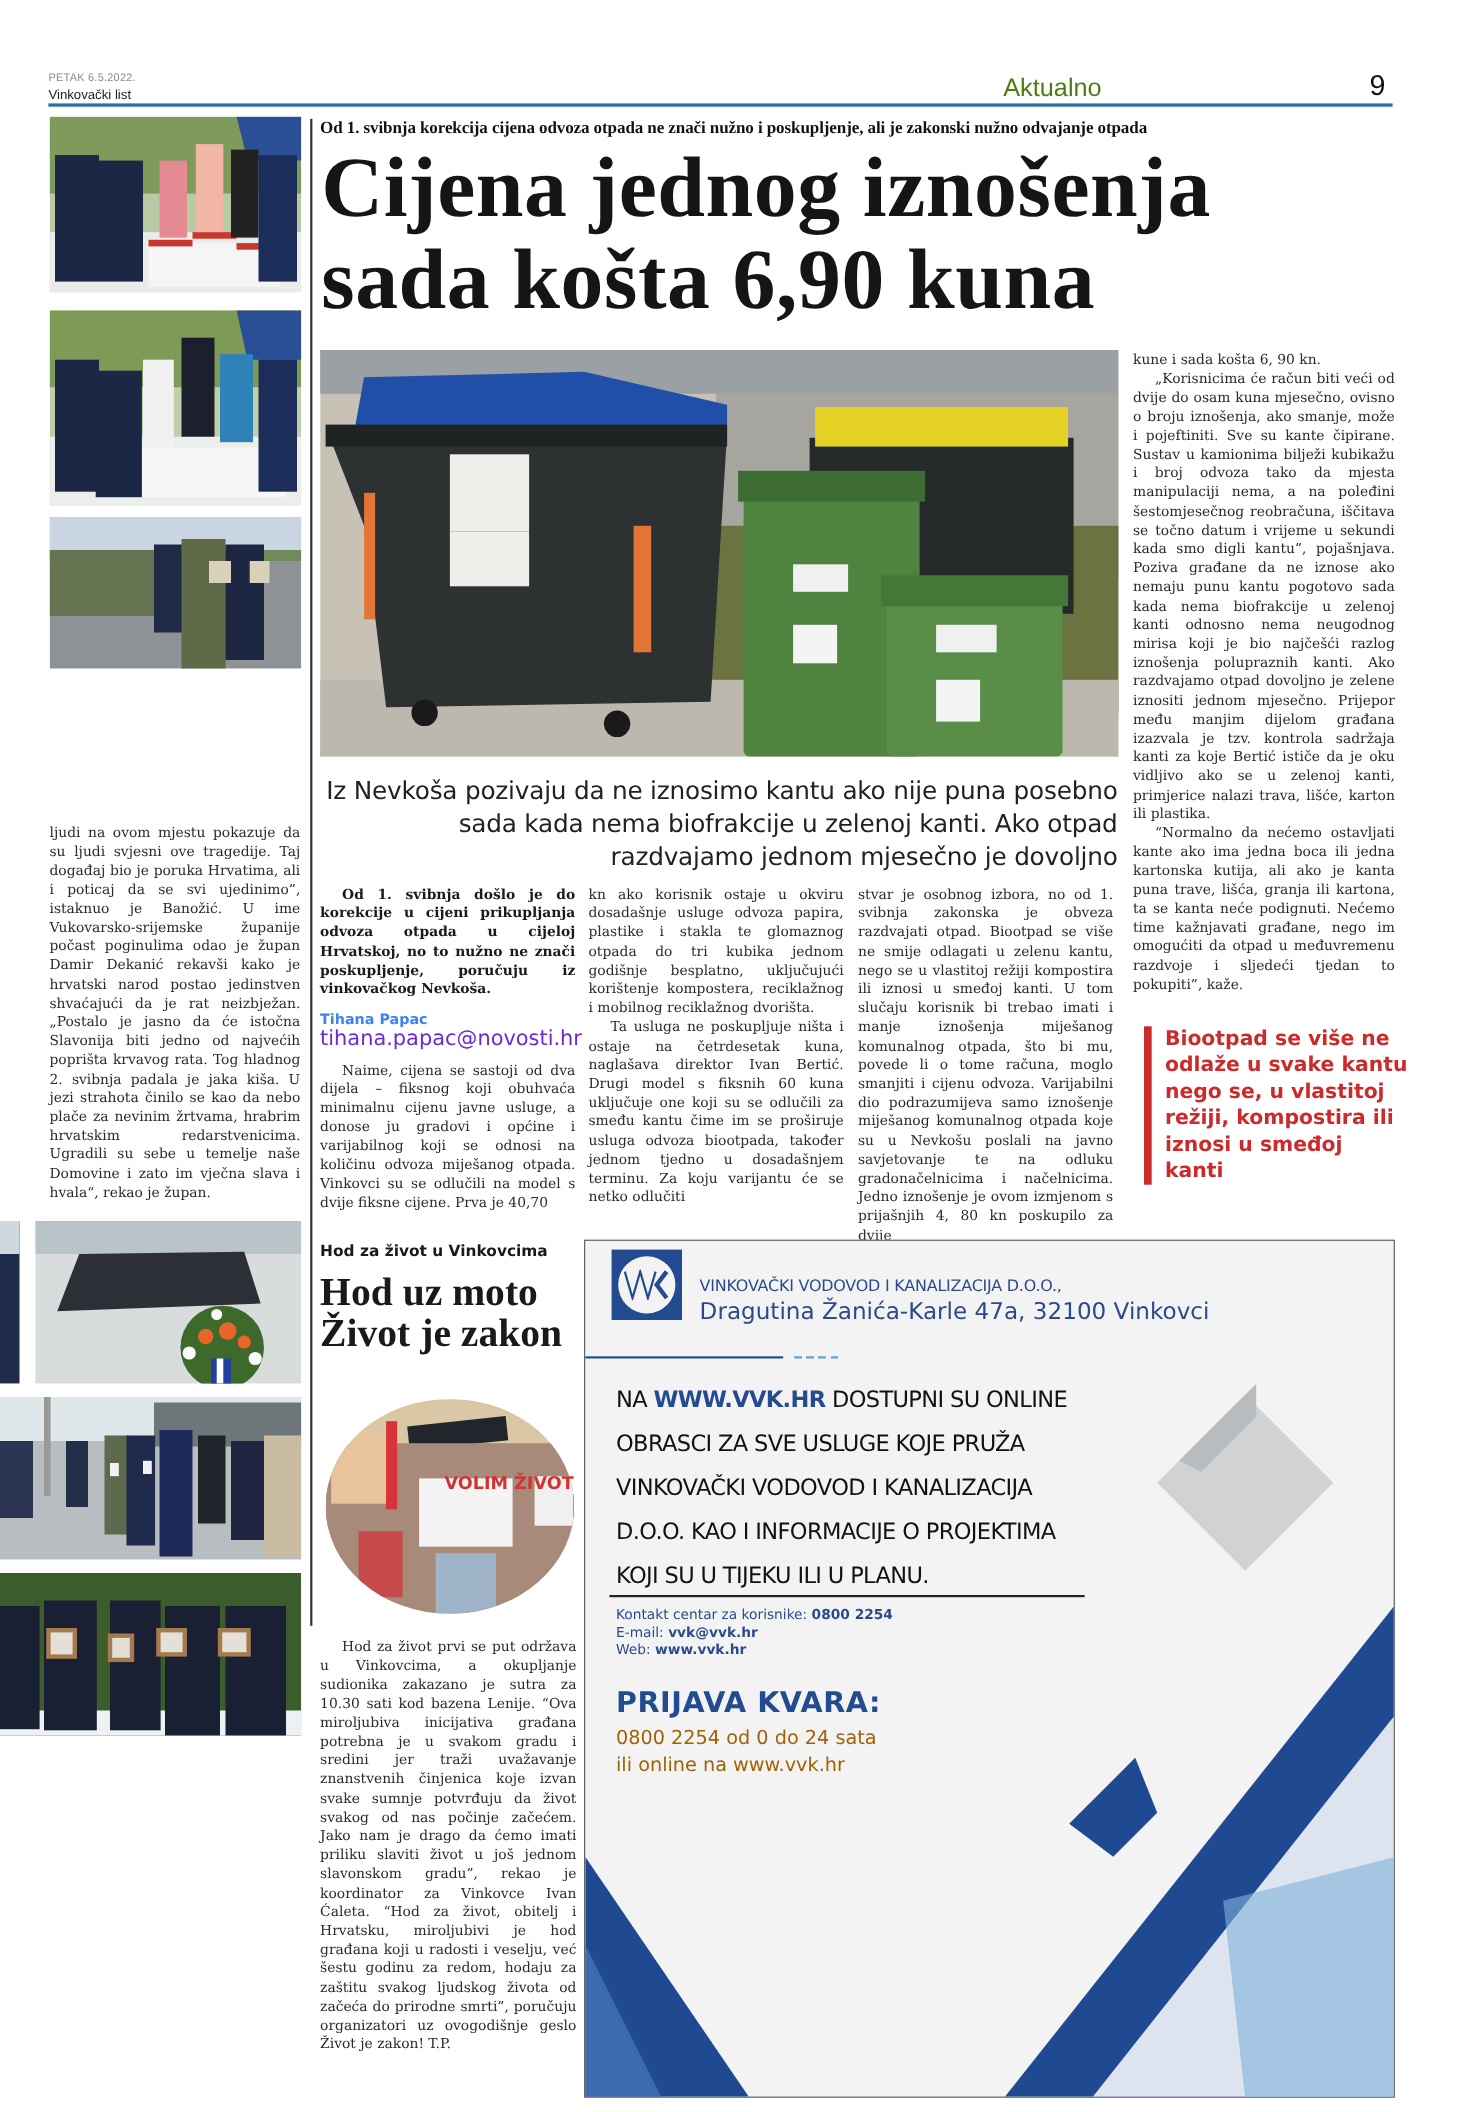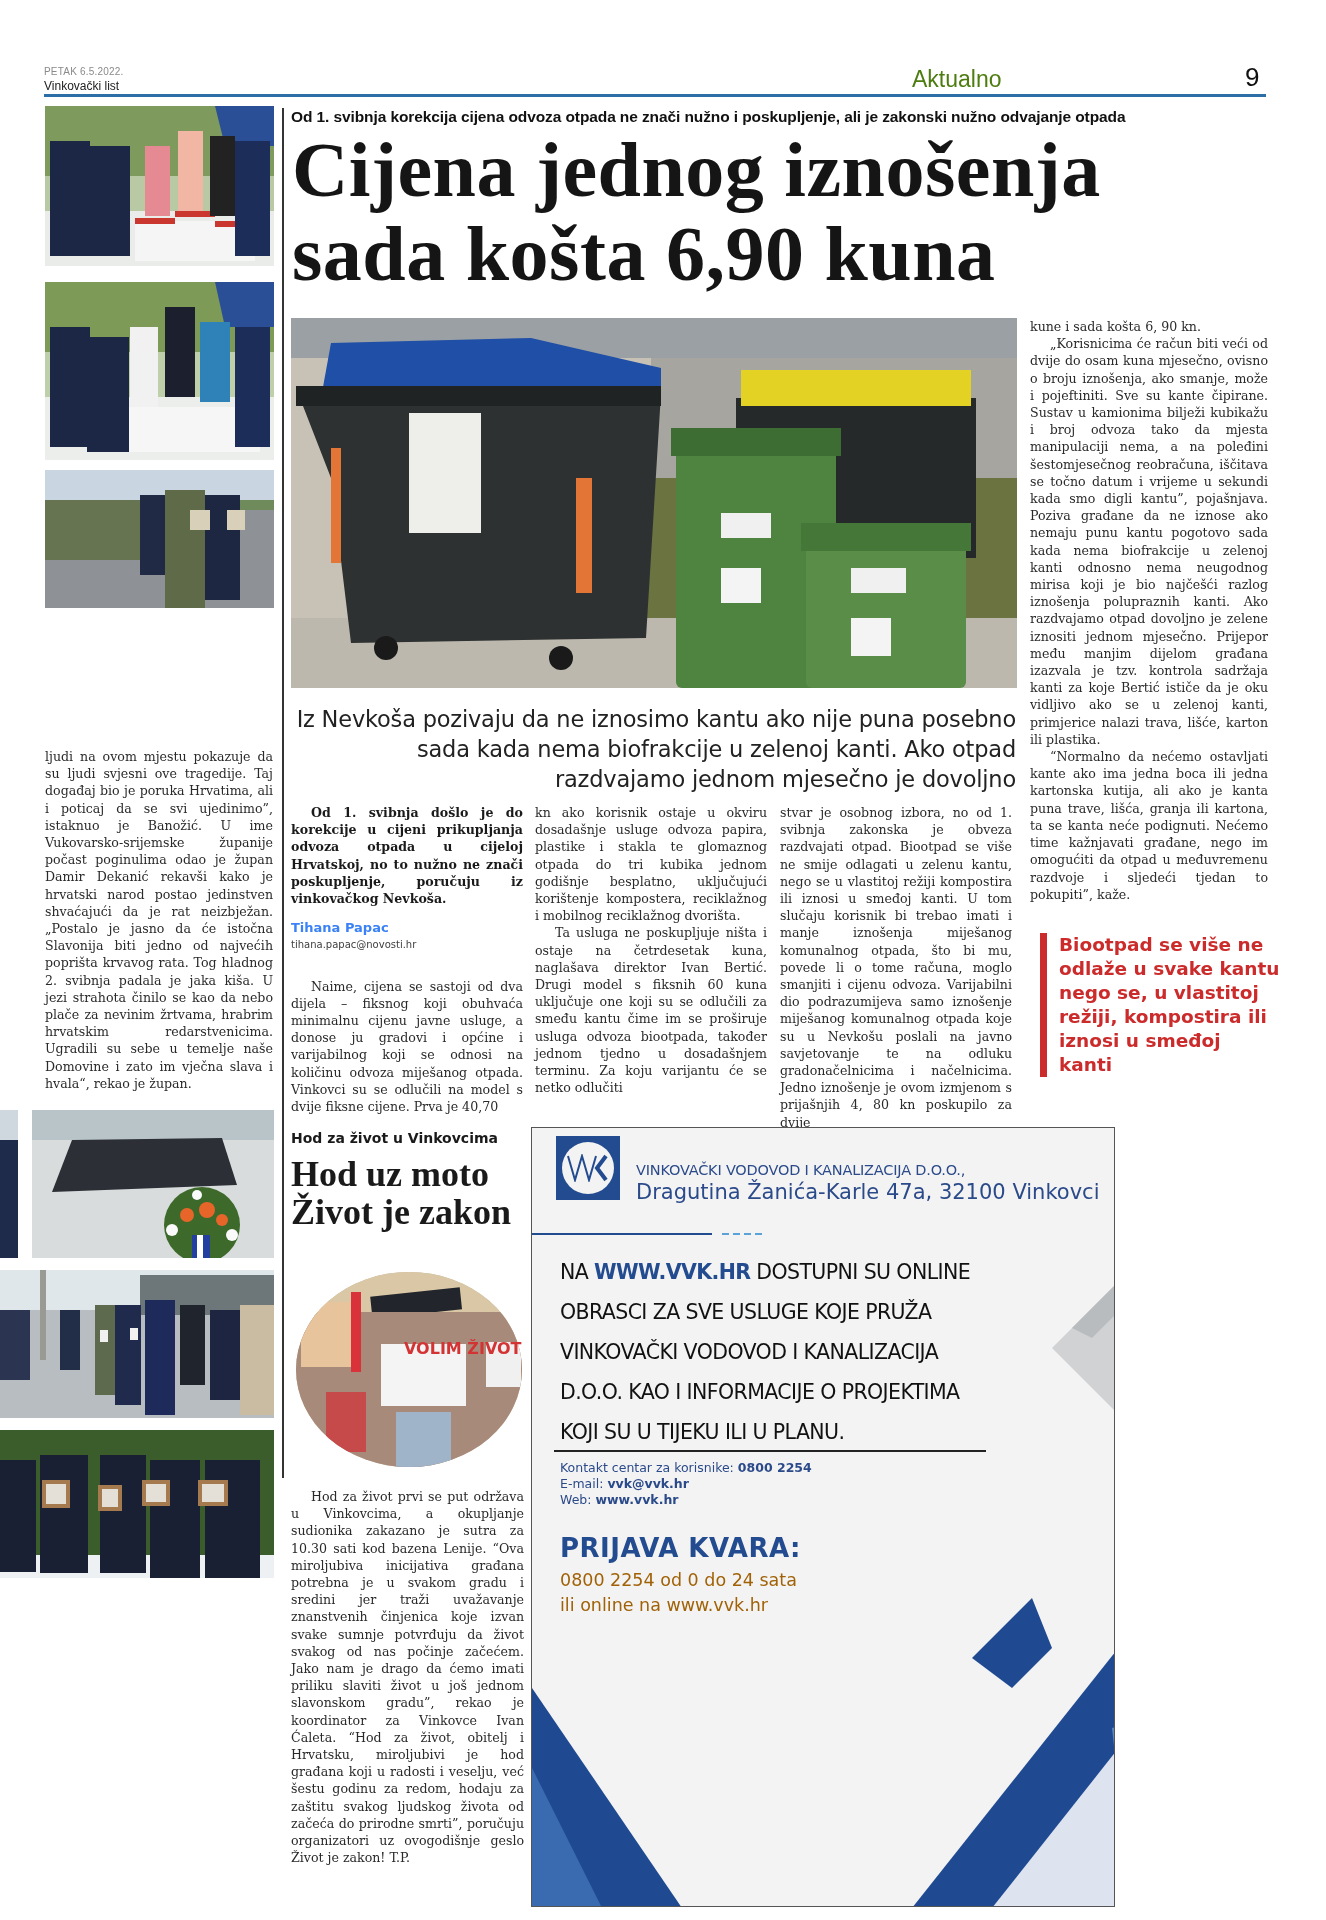--- a/index.html
+++ b/index.html
@@ -15,41 +15,41 @@
   .mh-page { left: 1245px; top: 62px; font-family: "Liberation Sans", sans-serif; font-size: 26px; color: #111; }
   .mh-rule { left: 44px; top: 94px; width: 1222px; height: 3px; background: #2c6fa6; }
 
   
   .photo { overflow: hidden; }
   .photo svg { display: block; width: 100%; height: 100%; }
 
   .col-rule { left: 282px; top: 108px; width: 1.5px; height: 1370px; background: #333; }
 
   
-  .kicker { left: 291px; top: 108px; font-family: Liberation Sans, sans-serif; font-weight: bold; font-size: 15.5px; color: #111; letter-spacing: -0.1px; white-space: nowrap; }
+  .kicker { left: 291px; top: 108px; font-family: Liberation Serif, serif; font-weight: bold; font-size: 15.5px; color: #111; letter-spacing: -0.1px; white-space: nowrap; }
   .headline { left: 292px; top: 128px; width: 990px; font-family: "Liberation Serif", serif; font-weight: bold; font-size: 78px; line-height: 84px; color: #151515; letter-spacing: 0.5px; }
 
   .subhead { left: 291px; top: 704px; width: 725px; font-family: "DejaVu Sans", sans-serif; font-size: 22.5px; line-height: 30px; color: #222; letter-spacing: -0.2px; text-align: right; }
 
   .col { font-family: "DejaVu Serif", serif; font-size: 12.6px; line-height: 17.2px; text-align: justify; color: #2a2a2a; hyphens: auto; }
   .col p { margin: 0; }
   .indent { text-indent: 20px; }
   .lead { font-weight: bold; color: #1a1a1a; }
   .byline-name { font-family: "DejaVu Sans", sans-serif; font-weight: bold; font-size: 13px; margin-top: 12px; color: #3b82f6; }
-  .byline-mail { font-family: "DejaVu Sans", sans-serif; font-size: 10px; color: #404040; margin-bottom: 24px; }
+  .byline-mail { font-family: "DejaVu Sans", sans-serif; font-size: 19px; color: #6d28d9; margin-bottom: 10px; }
 
   .pullquote { left: 1040px; top: 933px; width: 240px; border-left: 7px solid #cc2b2b; padding-left: 12px; font-family: "DejaVu Sans", sans-serif; font-weight: bold; font-size: 18.5px; line-height: 24px; color: #cc2b2b; }
 
   
   .story2-kicker { left: 291px; top: 1130px; font-family: "DejaVu Sans", sans-serif; font-weight: bold; font-size: 14px; color: #1a1a1a; }
   .story2-title { left: 291px; top: 1155px; width: 240px; font-family: "Liberation Serif", serif; font-weight: bold; font-size: 36px; line-height: 38px; color: #1a1a1a; }
   .circle-photo { left: 296px; top: 1272px; width: 226px; height: 195px; border-radius: 50%; overflow: hidden; }
 
   
-  .ad { left: 531px; top: 1127px; width: 584px; height: 780px; border: 1.5px solid #555; background: #f3f3f3; overflow: hidden; }
+  .ad { left: 531px; top: 1127px; width: 737px; height: 780px; border: 1.5px solid #555; background: #f3f3f3; overflow: hidden; }
   .ad-logo { left: 24px; top: 8px; width: 64px; height: 64px; background: #234b8f; }
   .ad-logo-circle { position: absolute; left: 6px; top: 6px; width: 52px; height: 52px; border-radius: 50%; background: #f3f3f3; }
   .ad-co { left: 104px; top: 33px; font-family: "DejaVu Sans", sans-serif; font-size: 14.5px; color: #2b4a8a; line-height: 19px; letter-spacing: -0.2px; }
   .ad-co2 { left: 104px; top: 52px; font-family: "DejaVu Sans", sans-serif; font-size: 21px; color: #2b4a8a; }
   .ad-line1 { left: 0px; top: 105px; width: 180px; height: 2px; background: #234b8f; }
   .ad-dash { left: 190px; top: 105px; width: 40px; height: 2px; background: repeating-linear-gradient(90deg, #5aa2d8 0 7px, transparent 7px 11px); }
   .ad-body { left: 28px; top: 124px; width: 420px; font-family: "DejaVu Sans", sans-serif; font-size: 20.5px; line-height: 40px; color: #111; letter-spacing: -0.6px; }
   .ad-body b { color: #234b8f; }
   .ad-rule { left: 22px; top: 322px; width: 432px; height: 2px; background: #222; }
   .ad-contact { left: 28px; top: 332px; font-family: "DejaVu Sans", sans-serif; font-size: 12.5px; line-height: 16px; color: #2b4a8a; }

